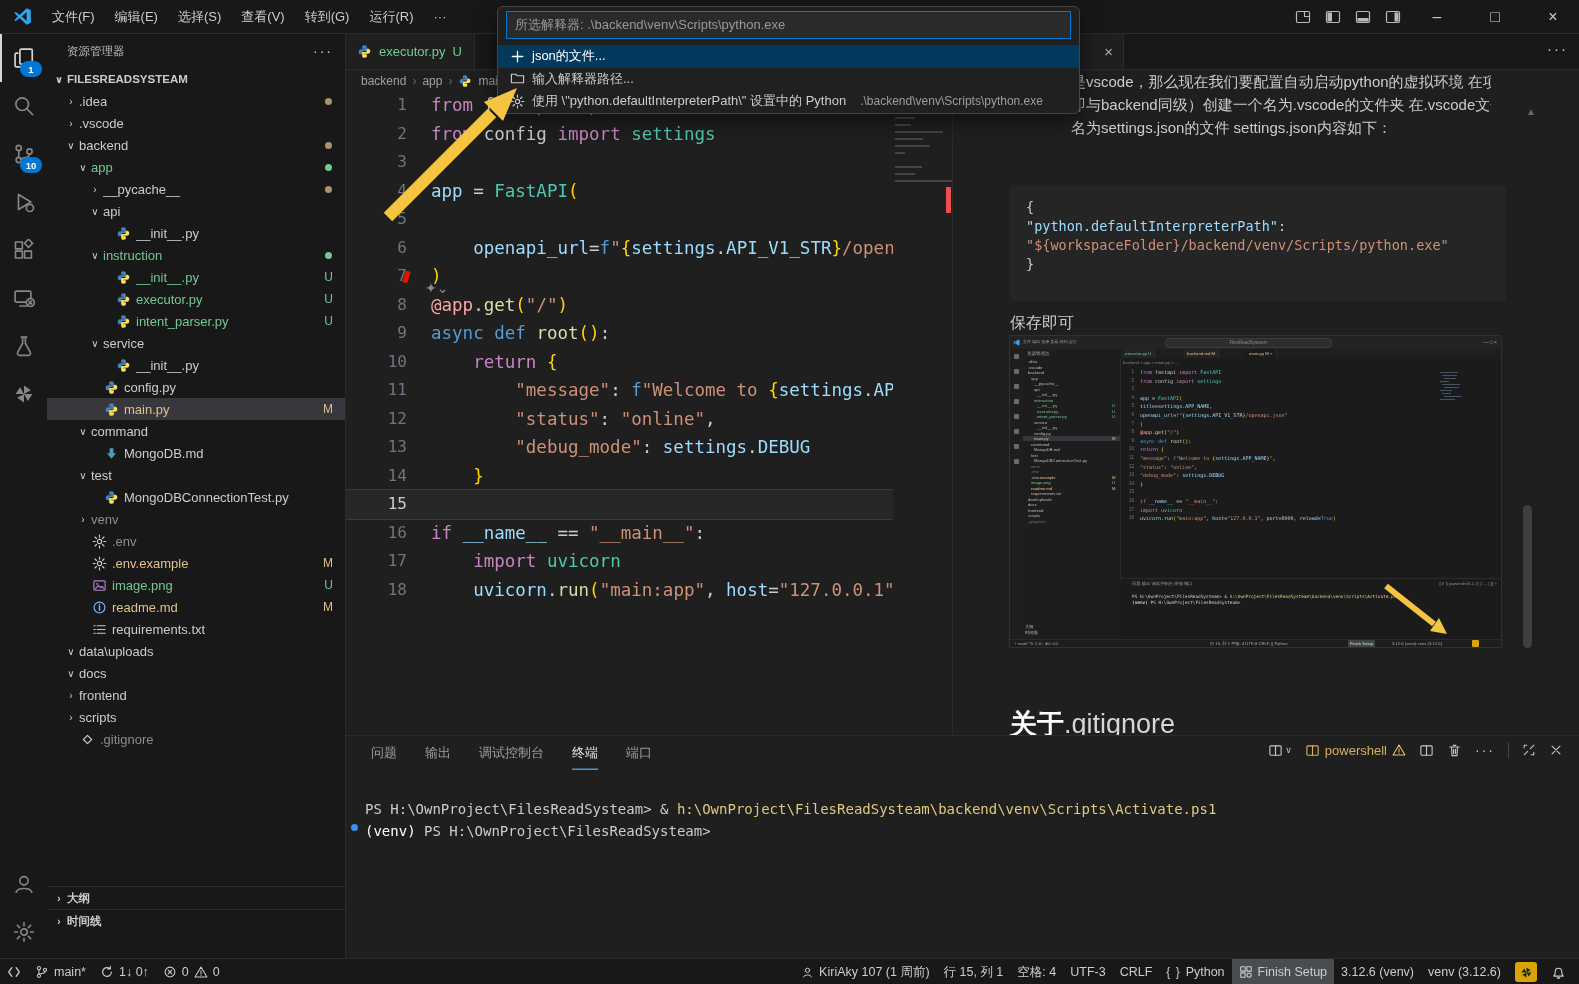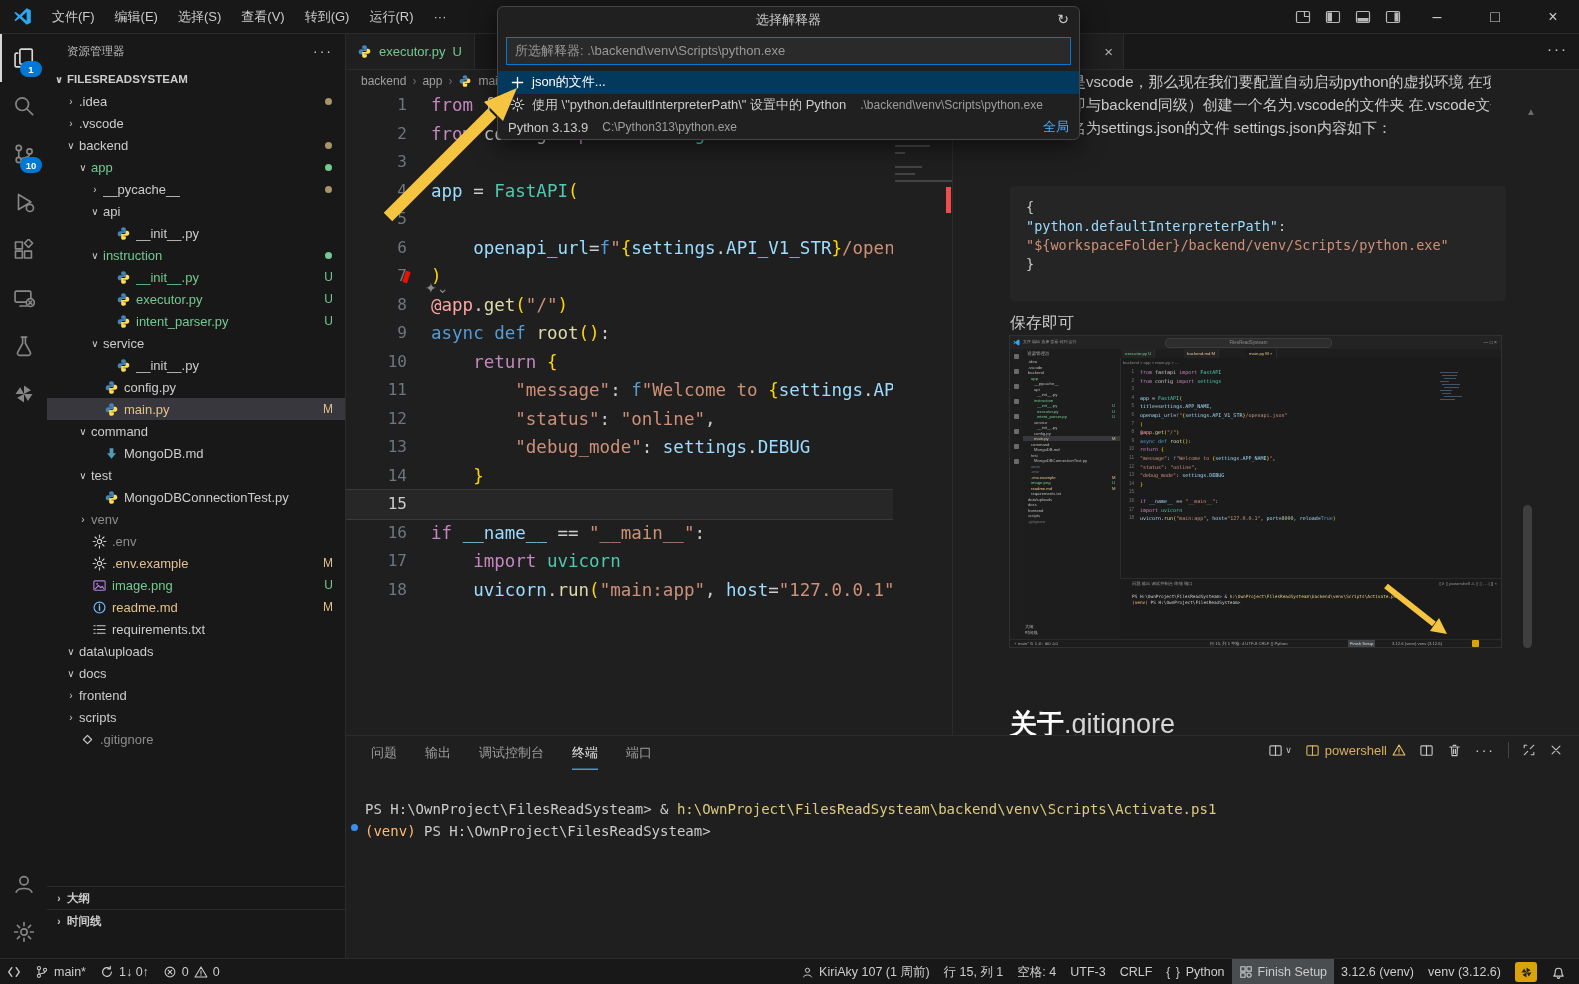--- a/index.html
+++ b/index.html
@@ -42,21 +42,21 @@
   .tab{height:35px;display:flex;align-items:center;padding:0 12px;background:#1f1f1f;border-right:1px solid #2b2b2b;font-size:13px;gap:7px;}
   #breadcrumb{height:22px;display:flex;align-items:center;font-size:12px;color:#a0a0a0;padding-left:16px;gap:6px;}
   #code{position:absolute;left:0;top:57px;width:548px;overflow:hidden;font-family:"DejaVu Sans Mono","Liberation Mono",monospace;font-size:17.5px;}
   .cl{height:28.5px;line-height:28.5px;white-space:pre;display:flex;}
   .cl .ln{width:62px;text-align:right;color:#6e7681;flex:0 0 62px;font-size:16px;}
   .cl .ct{padding-left:24px;}
   .cl.cur{background:#272727;outline:1px solid #3a3a3a;}
   .cl.cur .ln{color:#cccccc;}
   .tk-k{color:#C586C0}.tk-b{color:#569CD6}.tk-f{color:#DCDCAA}.tk-c{color:#4EC9B0}.tk-v{color:#9CDCFE}
   .tk-s{color:#CE9178}.tk-n{color:#B5CEA8}.tk-t{color:#cccccc}.tk-g{color:#FFD602}.tk-d{color:#fca5a5}
-  .tk-y{color:#ddca7e}.tk-gr{color:#fdba74}.tk-w{color:#cccccc}
+  .tk-y{color:#ddca7e}.tk-gr{color:#ffffff}.tk-w{color:#cccccc}
   #minimap{left:893px;top:57px;width:42px;height:520px;opacity:.5;}
   #ruler-red{left:946px;top:187px;width:5px;height:26px;background:#f14c4c;}
   #gutter-red{left:404px;top:271px;width:5px;height:12px;background:#e51400;border-radius:1px;transform:rotate(18deg);}
   #sparkle{left:425px;top:280px;color:#8a8a8a;font-size:14px;}
   
   #editor2{left:952px;top:34px;width:627px;height:701px;background:#1f1f1f;border-left:1px solid #2b2b2b;}
   #tab2{width:150px;height:35px;background:#1f1f1f;border-right:1px solid #2b2b2b;display:flex;align-items:center;justify-content:flex-end;padding:0 10px;}
   #tab2-close{color:#b0b0b0;font-size:15px;}
   #e2-more{position:absolute;right:12px;top:6px;color:#cccccc;letter-spacing:2px;font-size:15px;}
   #preview{position:absolute;left:57px;top:36px;width:496px;font-size:15px;color:#cccccc;}
@@ -844,50 +844,49 @@
         <span style="display: inline-flex;">
           <svg viewBox="0 0 16 16" width="15" height="15" fill="none" stroke="currentColor" stroke-width="1.2" stroke-linecap="round" stroke-linejoin="round">
             <path d="M3 11.8 h10 c-1.2 -1.2 -1.5 -2.2 -1.5 -4.4 0 -2.4 -1.5 -3.9 -3.5 -3.9 s-3.5 1.5 -3.5 3.9 c0 2.2 -.3 3.2 -1.5 4.4 z M6.7 13.4 a1.4 1.4 0 0 0 2.6 0"></path>
           </svg>
         </span>
       </div>
     </div>
 </div>
 
 <div class="abs" id="quickpick">
-  <div id="qp-title">
-    <span>选择解释器</span>
-    <span id="qp-refresh">↻</span>
-  </div>
   <div id="qp-inputwrap">
     <input id="qp-input" readonly="" value="所选解释器: .\backend\venv\Scripts\python.exe" style="">
   </div>
   <div id="qp-list">
       <div class="qp-row sel">
         <span class="qp-ic">
           <svg viewBox="0 0 16 16" width="15" height="15" fill="none" stroke="currentColor" stroke-width="1.2" stroke-linecap="round" stroke-linejoin="round">
             <path d="M8 2.5 v11 M2.5 8 h11" stroke-width="1.4"></path>
           </svg>
         </span>
         <span>json的文件...</span>
       </div>
       <div class="qp-row">
         <span class="qp-ic">
           <svg viewBox="0 0 16 16" width="15" height="15" fill="none" stroke="currentColor" stroke-width="1.2" stroke-linecap="round" stroke-linejoin="round">
+            <path d="M1.5 3.5 h4.8 l1.5 1.6 h6.7 v7.4 h-13 z"></path>
+          </svg>
+        </span>
+        <span>输入解释器路径...</span>
+      </div>
+      <div class="qp-row">
+        <span class="qp-ic">
+          <svg viewBox="0 0 16 16" width="15" height="15" fill="none" stroke="currentColor" stroke-width="1.2" stroke-linecap="round" stroke-linejoin="round">
             <circle cx="8" cy="8" r="2.3"></circle>
             <path d="M8 1.2 v2.2 M8 12.6 v2.2 M1.2 8 h2.2 M12.6 8 h2.2 M3.2 3.2 l1.6 1.6 M11.2 11.2 l1.6 1.6 M12.8 3.2 l-1.6 1.6 M4.8 11.2 l-1.6 1.6"></path>
           </svg>
         </span>
         <span>使用 \"python.defaultInterpreterPath\" 设置中的 Python</span>
         <span class="qp-detail">.\backend\venv\Scripts\python.exe</span>
-      </div>
-      <div class="qp-row">
-        <span>Python 3.13.9</span>
-        <span class="qp-detail">C:\Python313\python.exe</span>
-        <span class="qp-right">全局</span>
       </div>
     </div>
 </div>
 
 <svg class="abs" id="arrows" width="1579" height="984" viewBox="0 0 1579 984">
   <line x1="388" y1="217" x2="492" y2="113" stroke="#F5C542" stroke-width="12"></line>
   <polygon points="517,88 503,121 484,102" fill="#F5C542"></polygon>
 </svg>
 
 </body></html>

